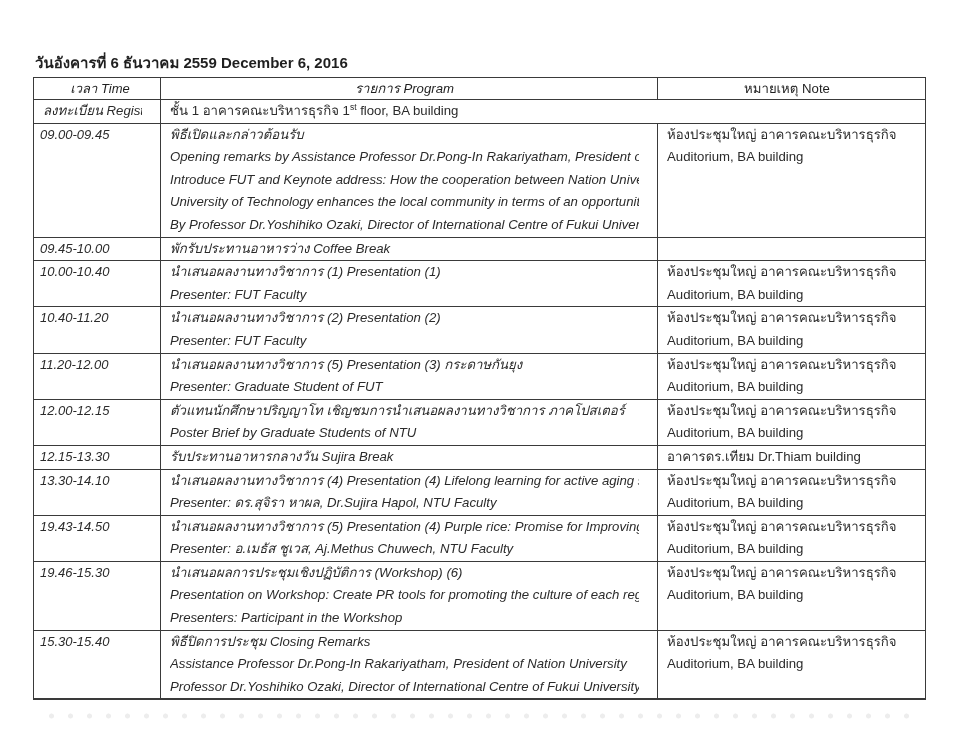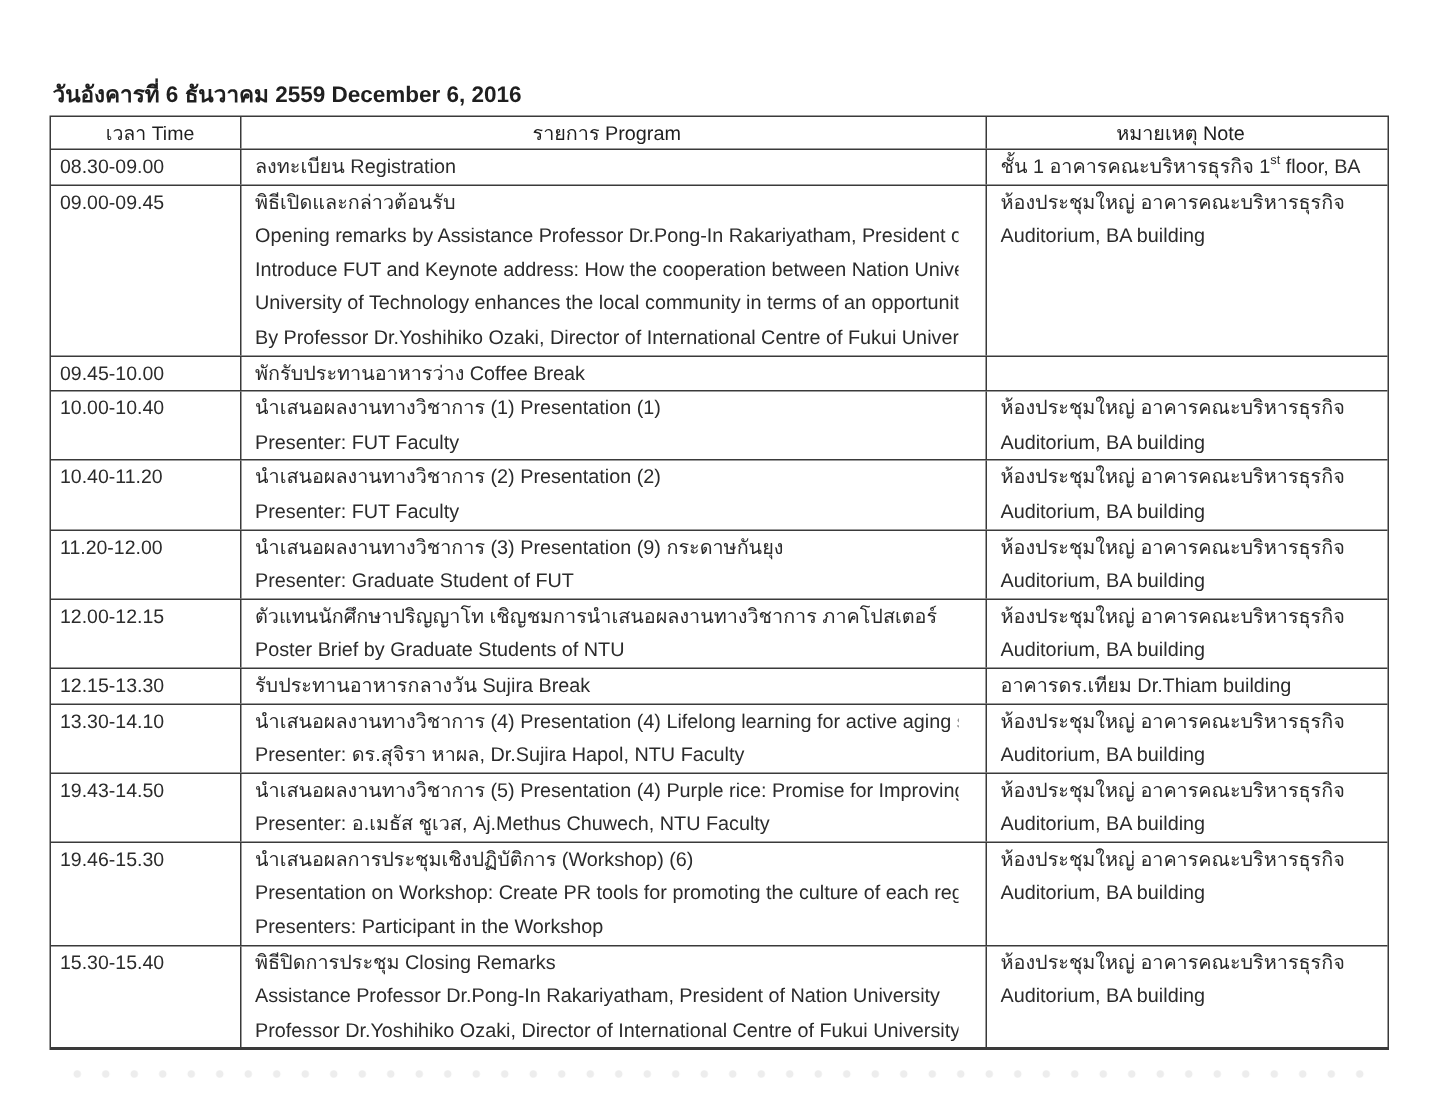--- a/index.html
+++ b/index.html
@@ -40,21 +40,21 @@
   .t-row {
     display: grid;
     grid-template-columns: 127px 497px 1fr;
     border-bottom: 1px solid #3a3a3a;
   }
   .t-row:last-child { border-bottom: none; }
   .cell {
     box-sizing: border-box;
     overflow: hidden;
   }
-  .cell.time, .cell.program { border-right: 1px solid #3a3a3a; }
+  .cell.time, .cell.program { border-right: 1px solid #3a3a3a; font-style: italic; }
   .head-row .cell {
     text-align: center;
     line-height: 21px;
     height: 21px;
     font-size: 13.5px;
     color: #1f1f1f;
   }
   .cell.time {
     padding-left: 6px;
     font-size: 13px;
@@ -94,23 +94,20 @@
   <div class="doc-title">วันอังคารที่ 6 ธันวาคม 2559 December 6, 2016</div>
 
   <div class="tbl">
     <div class="t-row head-row">
       <div class="cell time">เวลา Time</div>
       <div class="cell program">รายการ Program</div>
       <div class="cell note">หมายเหตุ Note</div>
     </div>
     <div>
   <div class="t-row">
-    <div class="cell time">
-            <div class="line">08.30-09.00</div>
-          </div>
     <div class="cell program">
             <div class="line">ลงทะเบียน Registration</div>
           </div>
     <div class="cell note">
             <div class="line">ชั้น 1 อาคารคณะบริหารธุรกิจ 1<sup>st</sup> floor, BA building</div>
           </div>
   </div>
 
   <div class="t-row">
     <div class="cell time">
@@ -165,21 +162,21 @@
             <div class="line">ห้องประชุมใหญ่ อาคารคณะบริหารธุรกิจ</div>
             <div class="line">Auditorium, BA building</div>
           </div>
   </div>
 
   <div class="t-row">
     <div class="cell time">
             <div class="line">11.20-12.00</div>
           </div>
     <div class="cell program">
-            <div class="line">นำเสนอผลงานทางวิชาการ (3) Presentation (9) กระดาษกันยุง</div>
+            <div class="line">นำเสนอผลงานทางวิชาการ (5) Presentation (3) กระดาษกันยุง</div>
             <div class="line">Presenter: Graduate Student of FUT</div>
           </div>
     <div class="cell note">
             <div class="line">ห้องประชุมใหญ่ อาคารคณะบริหารธุรกิจ</div>
             <div class="line">Auditorium, BA building</div>
           </div>
   </div>
 
   <div class="t-row">
     <div class="cell time">

